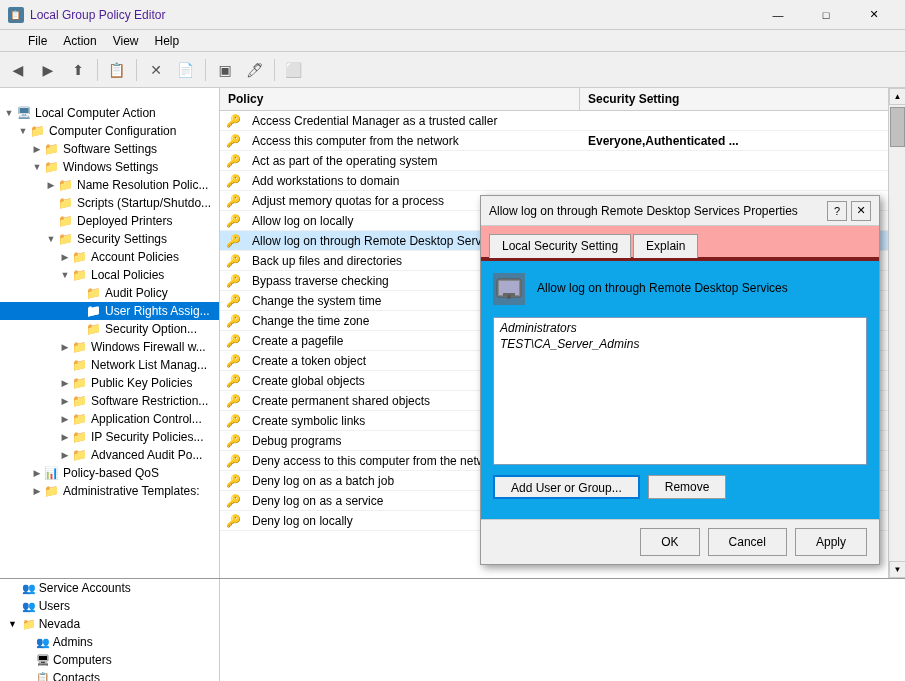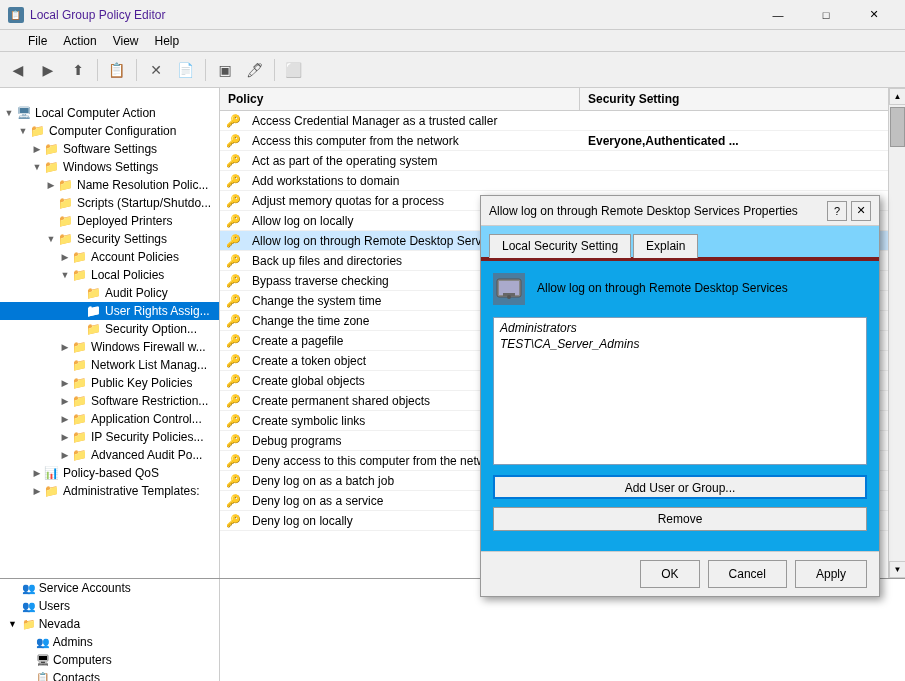--- a/index.html
+++ b/index.html
@@ -181,21 +181,21 @@
     .dialog-close-btn {
       width: 20px; height: 20px; border: 1px solid #999; background: #f0f0f0;
       cursor: pointer; display: flex; align-items: center; justify-content: center;
       font-size: 11px;
     }
 
     
     .dialog-tabs {
       display: flex;
       padding: 8px 8px 0;
-      background: #7dd3fc;
+      background: #fca5a5;
     }
     .dialog-tab {
       padding: 4px 12px;
       font-size: 12px;
       cursor: pointer;
       border: 1px solid #999;
       border-bottom: none;
       background: #f0f0f0;
       margin-right: 2px;
     }
@@ -240,21 +240,20 @@
       padding: 1px 4px;
       font-size: 12px;
       cursor: pointer;
       font-style: italic;
     }
 
     .dialog-buttons-row {
       display: flex;
       gap: 8px;
       margin-bottom: 8px;
-      flex-direction: column;
     }
     .dialog-btn {
       padding: 4px 16px;
       font-size: 12px;
       border: 1px solid #999;
       background: #f0f0f0;
       cursor: pointer;
       height: 24px;
     }
     .dialog-btn.default { border: 2px solid #0078d7; }

